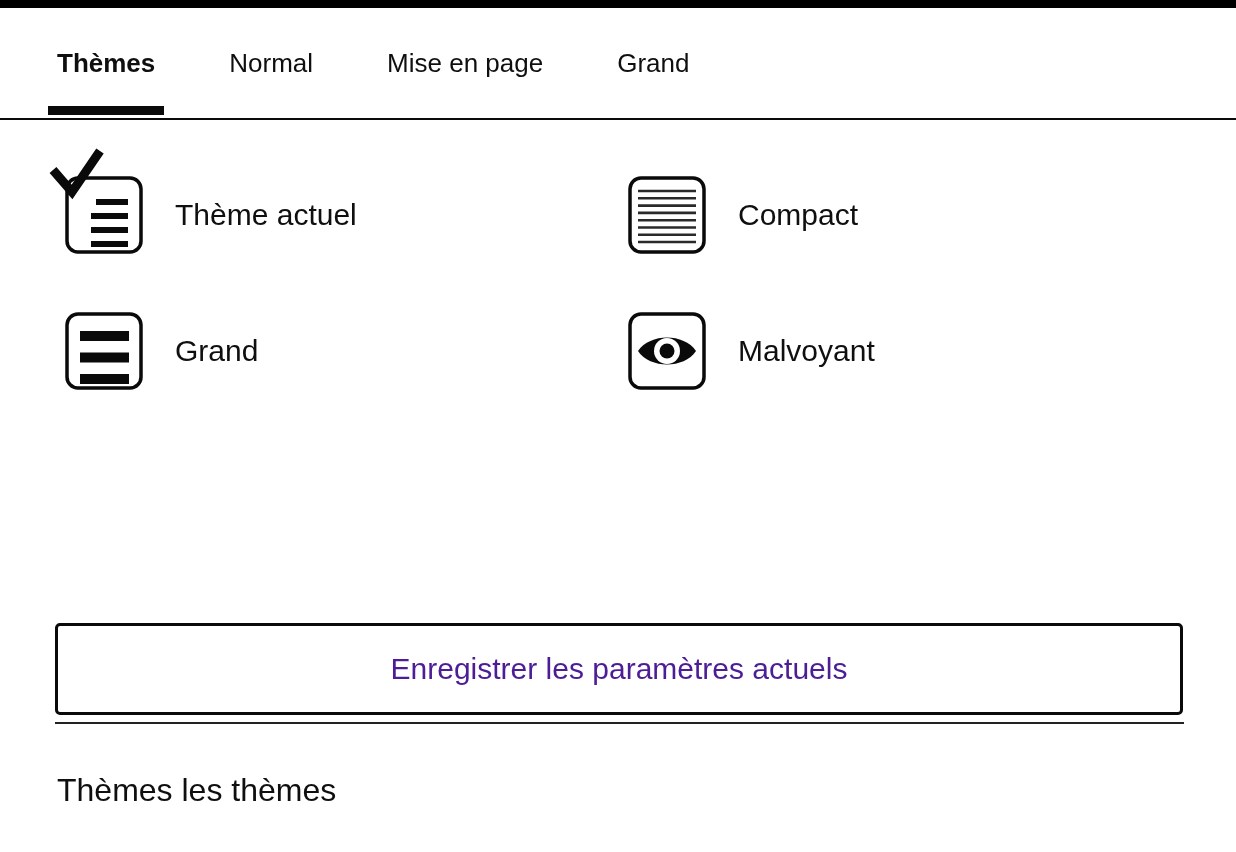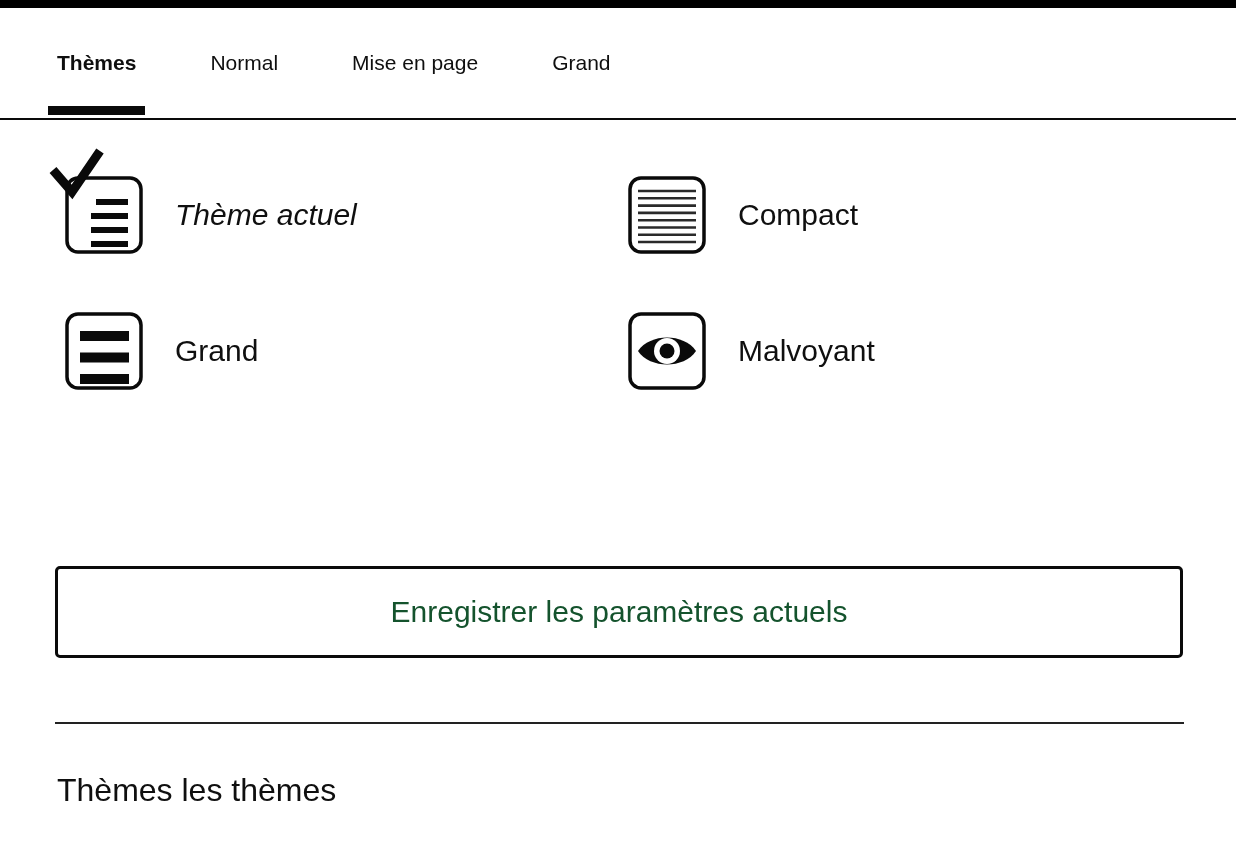--- a/index.html
+++ b/index.html
@@ -33,21 +33,21 @@
     height: 110px;
     border-bottom: 2px solid #0a0a0a;
     box-sizing: content-box;
     display: flex;
     align-items: center;
     gap: 56px;
     padding-left: 48px;
   }
   .tab {
     position: relative;
-    font-size: 21px;
+    font-size: 26px;
     line-height: 38px;
     padding: 0 9px;
     cursor: pointer;
     white-space: nowrap;
   }
   .tab.active { font-weight: bold; }
   .tab.active::after {
     content: "";
     position: absolute;
     left: 0; right: 0;
@@ -71,50 +71,49 @@
     flex: 0 0 78px;
   }
   .theme-name {
     font-size: 30px;
     line-height: 34px;
   }
   .theme-name.bold { font-weight: bold; }
   .theme-subtitle {
     font-size: 30px;
     line-height: 36px;
-    font-style: italic;
   }
   .check-mark {
     position: absolute;
     left: -17px;
     top: -30px;
     width: 58px;
     height: 54px;
     pointer-events: none;
   }
 
   #item-normal    { left: 65px;  top: 176px; }
   #item-compact   { left: 628px; top: 176px; }
   #item-grand     { left: 65px;  top: 312px; }
   #item-malvoyant { left: 628px; top: 312px; text-align: right; }
 
   
   .save-button {
     position: absolute;
     left: 55px;
-    top: 566px;
+    top: 623px;
     width: 1128px;
     height: 92px;
     box-sizing: border-box;
     background: #ffffff;
     border: 3px solid #0a0a0a;
     border-radius: 5px;
     font-family: "Liberation Sans", "DejaVu Sans", sans-serif;
     font-size: 30px;
-    color: #14532d;
+    color: #4c1d95;
     text-align: center;
     cursor: pointer;
     display: flex;
     align-items: center;
     justify-content: center;
   }
 
   
   .bottom-divider {
     position: absolute;

